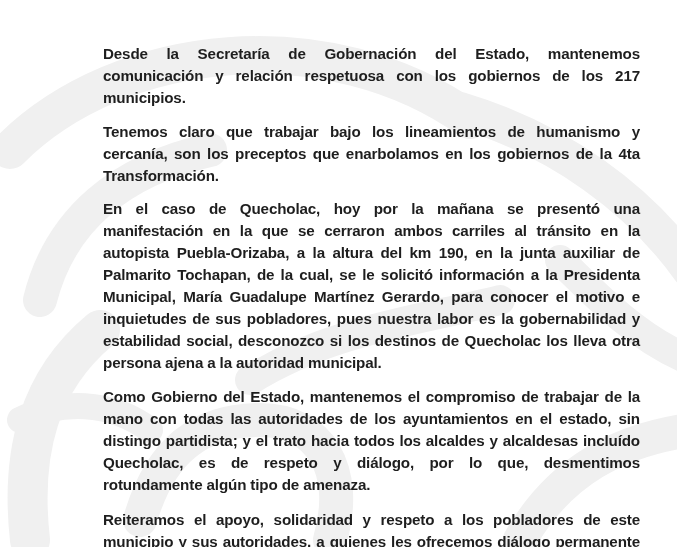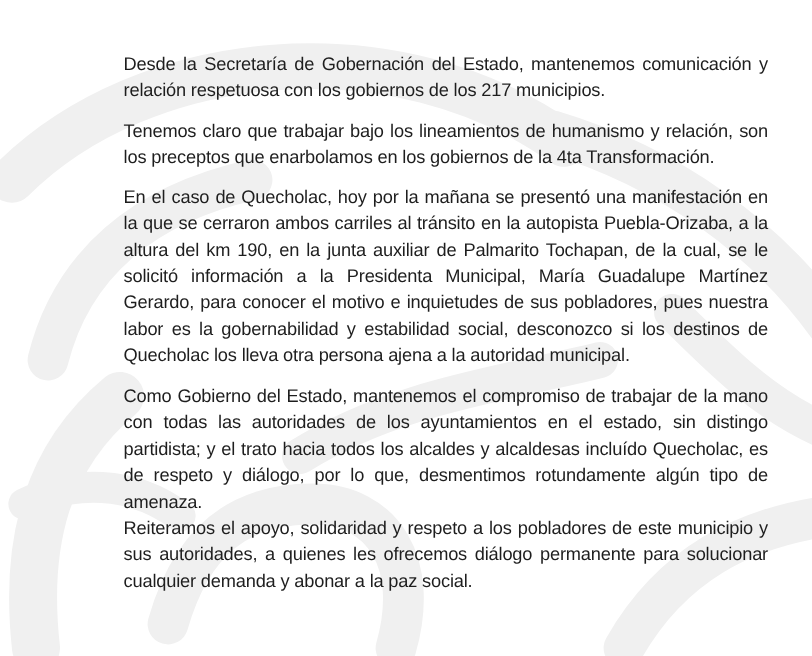--- a/index.html
+++ b/index.html
@@ -30,24 +30,25 @@
       width: 537px;
       z-index: 1;
       color: #1e1e1e;
       font-size: 15.2px;
       line-height: 22px;
       letter-spacing: -0.15px;
     }
     .para {
       margin: 0 0 12px 0;
       text-align: justify;
+      font-weight: bold;
     }
     .para.p2 { margin-bottom: 11px; }
     .para.p3 { }
-    .para.p4 { margin-bottom: 0; }
+    .para.p4 { margin-bottom: 13px; }
   </style>
 </head>
 <body>
 
 <svg class="watermark" viewBox="0 0 677 547" xmlns="http://www.w3.org/2000/svg">
   <g fill="none" stroke="#f0f0f0" stroke-linecap="round" stroke-linejoin="round">
 
     <path d="M10 150 C 120 40, 330 20, 470 120" stroke-width="38"></path>
     <path d="M40 300 C 60 220, 120 170, 210 150" stroke-width="34"></path>
     <path d="M30 540 C 20 450, 40 380, 100 330" stroke-width="40"></path>
@@ -55,17 +56,17 @@
     <path d="M250 380 C 330 330, 420 320, 500 300" stroke-width="30"></path>
     <path d="M460 110 C 560 140, 640 200, 690 270" stroke-width="36"></path>
     <path d="M560 260 C 600 300, 640 340, 690 360" stroke-width="30"></path>
     <path d="M520 540 C 560 470, 620 440, 690 430" stroke-width="34"></path>
     <path d="M20 420 C 60 400, 110 400, 150 430" stroke-width="26"></path>
   </g>
 </svg>
 
 <div class="doc">
   <p class="para p1">Desde la Secretaría de Gobernación del Estado, mantenemos comunicación y relación respetuosa con los gobiernos de los 217 municipios.</p>
-  <p class="para p2">Tenemos claro que trabajar bajo los lineamientos de humanismo y relación, son los preceptos que enarbolamos en los gobiernos de la 4ta Transformación.</p>
+  <p class="para p2">Tenemos claro que trabajar bajo los lineamientos de humanismo y cercanía, son los preceptos que enarbolamos en los gobiernos de la 4ta Transformación.</p>
   <p class="para p3">En el caso de Quecholac, hoy por la mañana se presentó una manifestación en la que se cerraron ambos carriles al tránsito en la autopista Puebla-Orizaba, a la altura del km 190, en la junta auxiliar de Palmarito Tochapan, de la cual, se le solicitó información a la Presidenta Municipal, María Guadalupe Martínez Gerardo, para conocer el motivo e inquietudes de sus pobladores, pues nuestra labor es la gobernabilidad y estabilidad social, desconozco si los destinos de Quecholac los lleva otra persona ajena a la autoridad municipal.</p>
   <p class="para p4">Como Gobierno del Estado, mantenemos el compromiso de trabajar de la mano con todas las autoridades de los ayuntamientos en el estado, sin distingo partidista; y el trato hacia todos los alcaldes y alcaldesas incluído Quecholac, es de respeto y diálogo, por lo que, desmentimos rotundamente algún tipo de amenaza.</p>
   <p class="para p5">Reiteramos el apoyo, solidaridad y respeto a los pobladores de este municipio y sus autoridades, a quienes les ofrecemos diálogo permanente para solucionar cualquier demanda y abonar a la paz social.</p>
 </div>
 
 </body></html>

